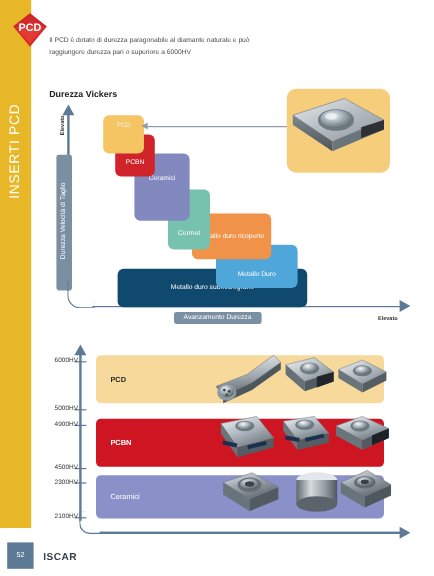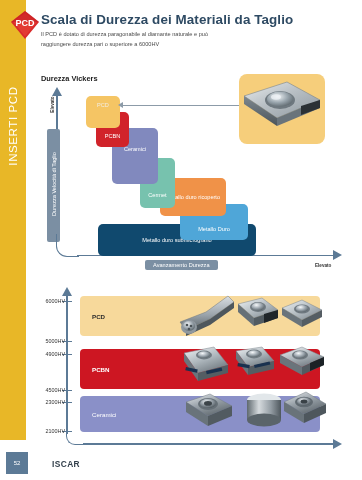--- a/index.html
+++ b/index.html
@@ -180,21 +180,21 @@
   .band-ceram span{color:#ffffff;}
 
   
   .pagebox{
     position:absolute;left:6px;top:452px;width:22px;height:22px;
     background:#5C7A96;color:#fff;font-size:6px;
     display:flex;align-items:center;justify-content:center;
   }
   .brand{
     position:absolute;left:36px;top:459px;
-    font-size:8.4px;font-weight:bold;color:#33404C;letter-spacing:.4px;margin-left:16px;
+    font-size:8.4px;font-weight:bold;color:#33404C;letter-spacing:.4px;
   }
 
   
   .art{position:absolute;}
 </style>
 </head>
 <body>
 
 <div class="page">
 
@@ -204,21 +204,20 @@
 
   <div class="pcd-logo">
     <svg width="32" height="32" viewBox="0 0 32 32">
       <polygon points="16,2 30,13 16,30 2,13" fill="#D92B2B"></polygon>
       <polygon points="16,4 27.5,13 16,27.5 4.5,13" fill="#E23B33"></polygon>
       <polygon points="16,2 30,13 16,13 2,13" fill="#C41E22" opacity=".55"></polygon>
       <text x="16" y="16.5" font-family="Liberation Sans, sans-serif" font-size="9" font-weight="bold" fill="#ffffff" text-anchor="middle">PCD</text>
     </svg>
   </div>
 
-  <div class="title">Scala di Durezza dei Materiali da Taglio</div>
   <div class="subtitle">Il PCD è dotato di durezza paragonabile al diamante naturale e può raggiungere durezza pari o superiore a 6000HV</div>
 
   <div class="diagram">
 
     <div class="dz-vickers">Durezza Vickers</div>
 
     <div class="vaxis"></div>
     <div class="vaxis-head"></div>
     <div class="vaxis-elevato">Elevato</div>
     <div class="vaxis-box">

